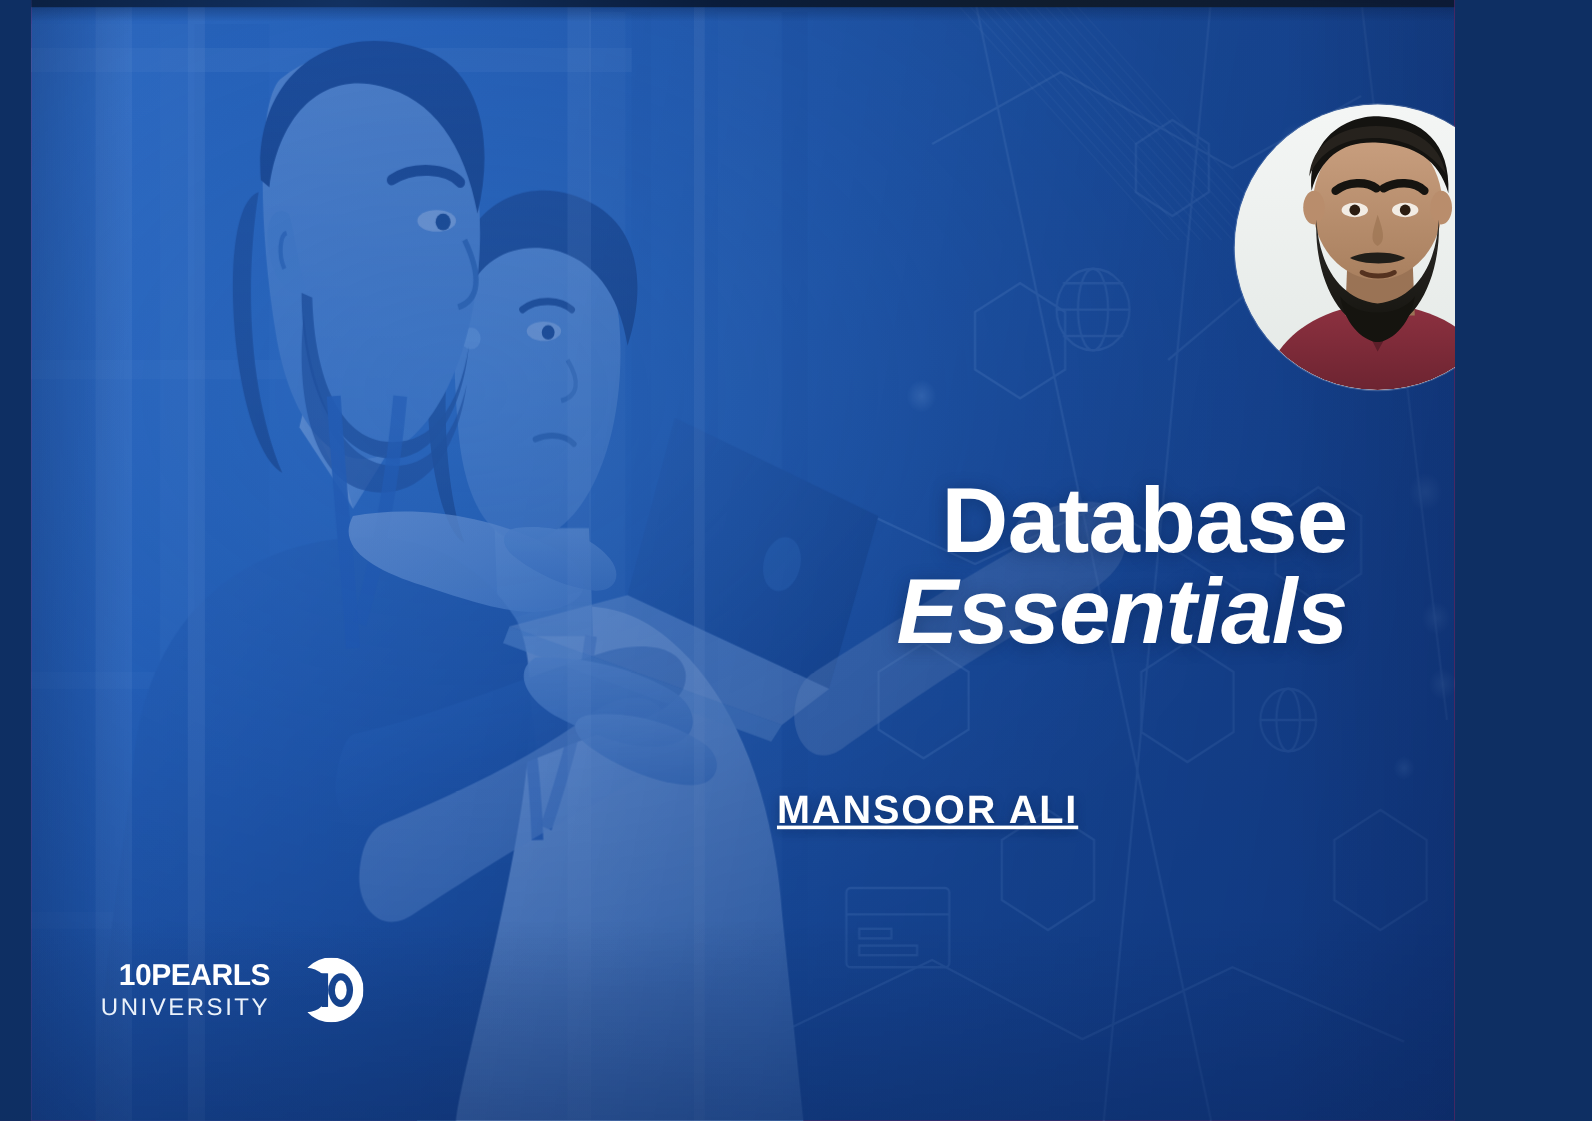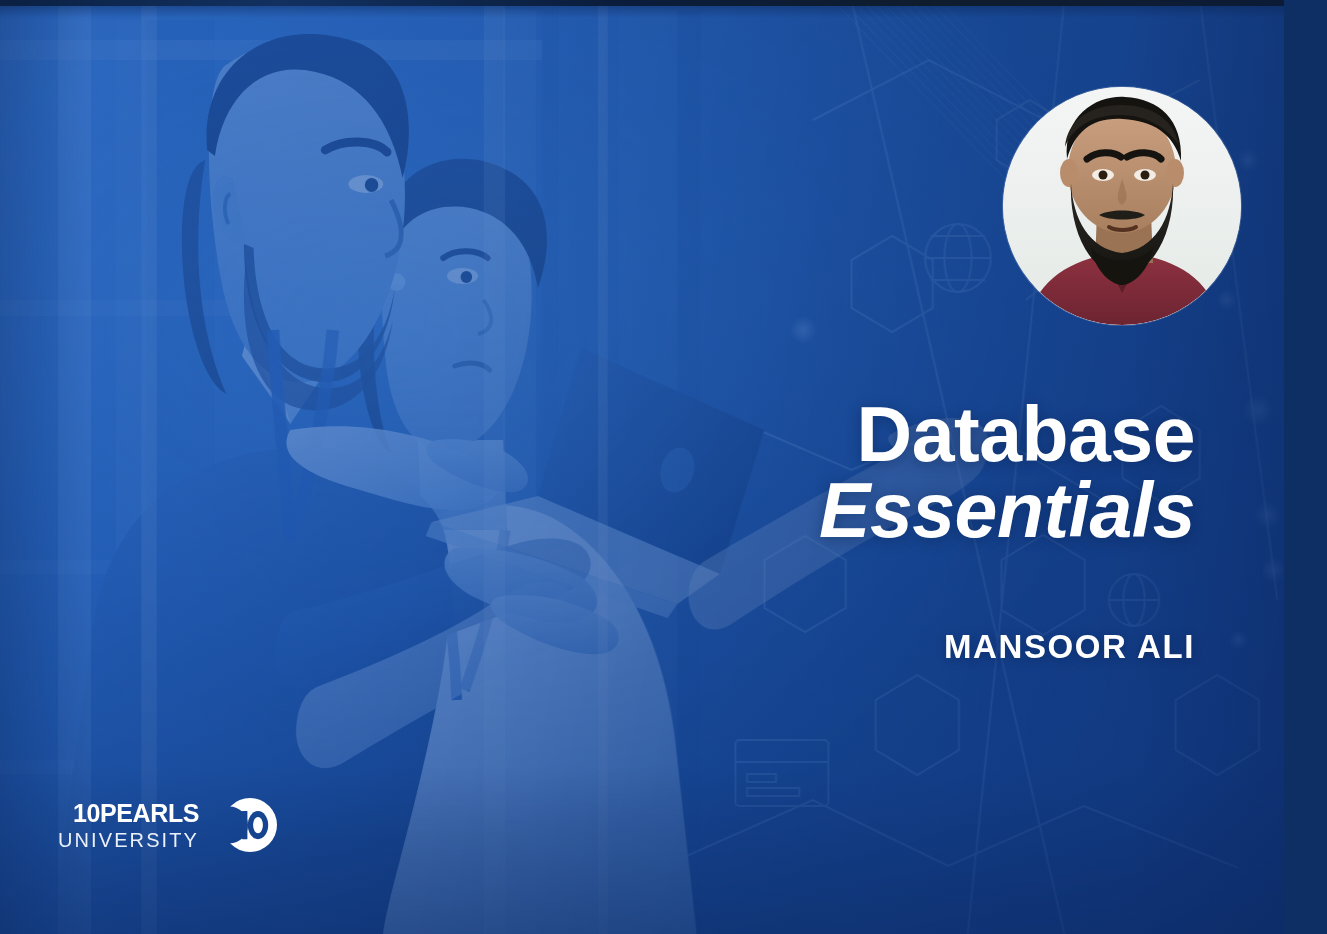--- a/index.html
+++ b/index.html
@@ -6,24 +6,25 @@
     margin: 0;
     padding: 0;
     background: #0e2f63;
   }
   body {
     font-family: "Liberation Sans", sans-serif;
   }
 
   #slide {
     position: relative;
-    width: 1284px;
+    width: 1186px;
     height: 934px;
     overflow: hidden;
     background: #be185d;
+    margin-left: 26px;
   }
 
   
   .bg-layer {
     position: absolute;
     inset: 0;
     overflow: hidden;
   }
   .bg-svg {
     position: absolute;
@@ -82,28 +83,29 @@
     line-height: 0.99;
     font-weight: 700;
     letter-spacing: -0.5px;
     text-shadow: 0 2px 14px rgba(6,26,62,0.40);
   }
   .title .l2 { display: block; font-style: italic; }
 
   .speaker-name {
     position: absolute;
     right: 89px;
-    top: 628px;
+    top: 656px;
     width: 700px;
-    text-align: right;
+    text-align: center;
     color: #ffffff;
     font-size: 33px;
     font-weight: 700;
     letter-spacing: 1.6px;
     text-shadow: 0 2px 10px rgba(6,26,62,0.40);
+    text-decoration: underline;
   }
 
   .speaker-role {
     position: absolute;
     right: 89px;
     top: 688px;
     width: 700px;
     text-align: right;
     color: #f0f5fb;
     font-size: 31px;

